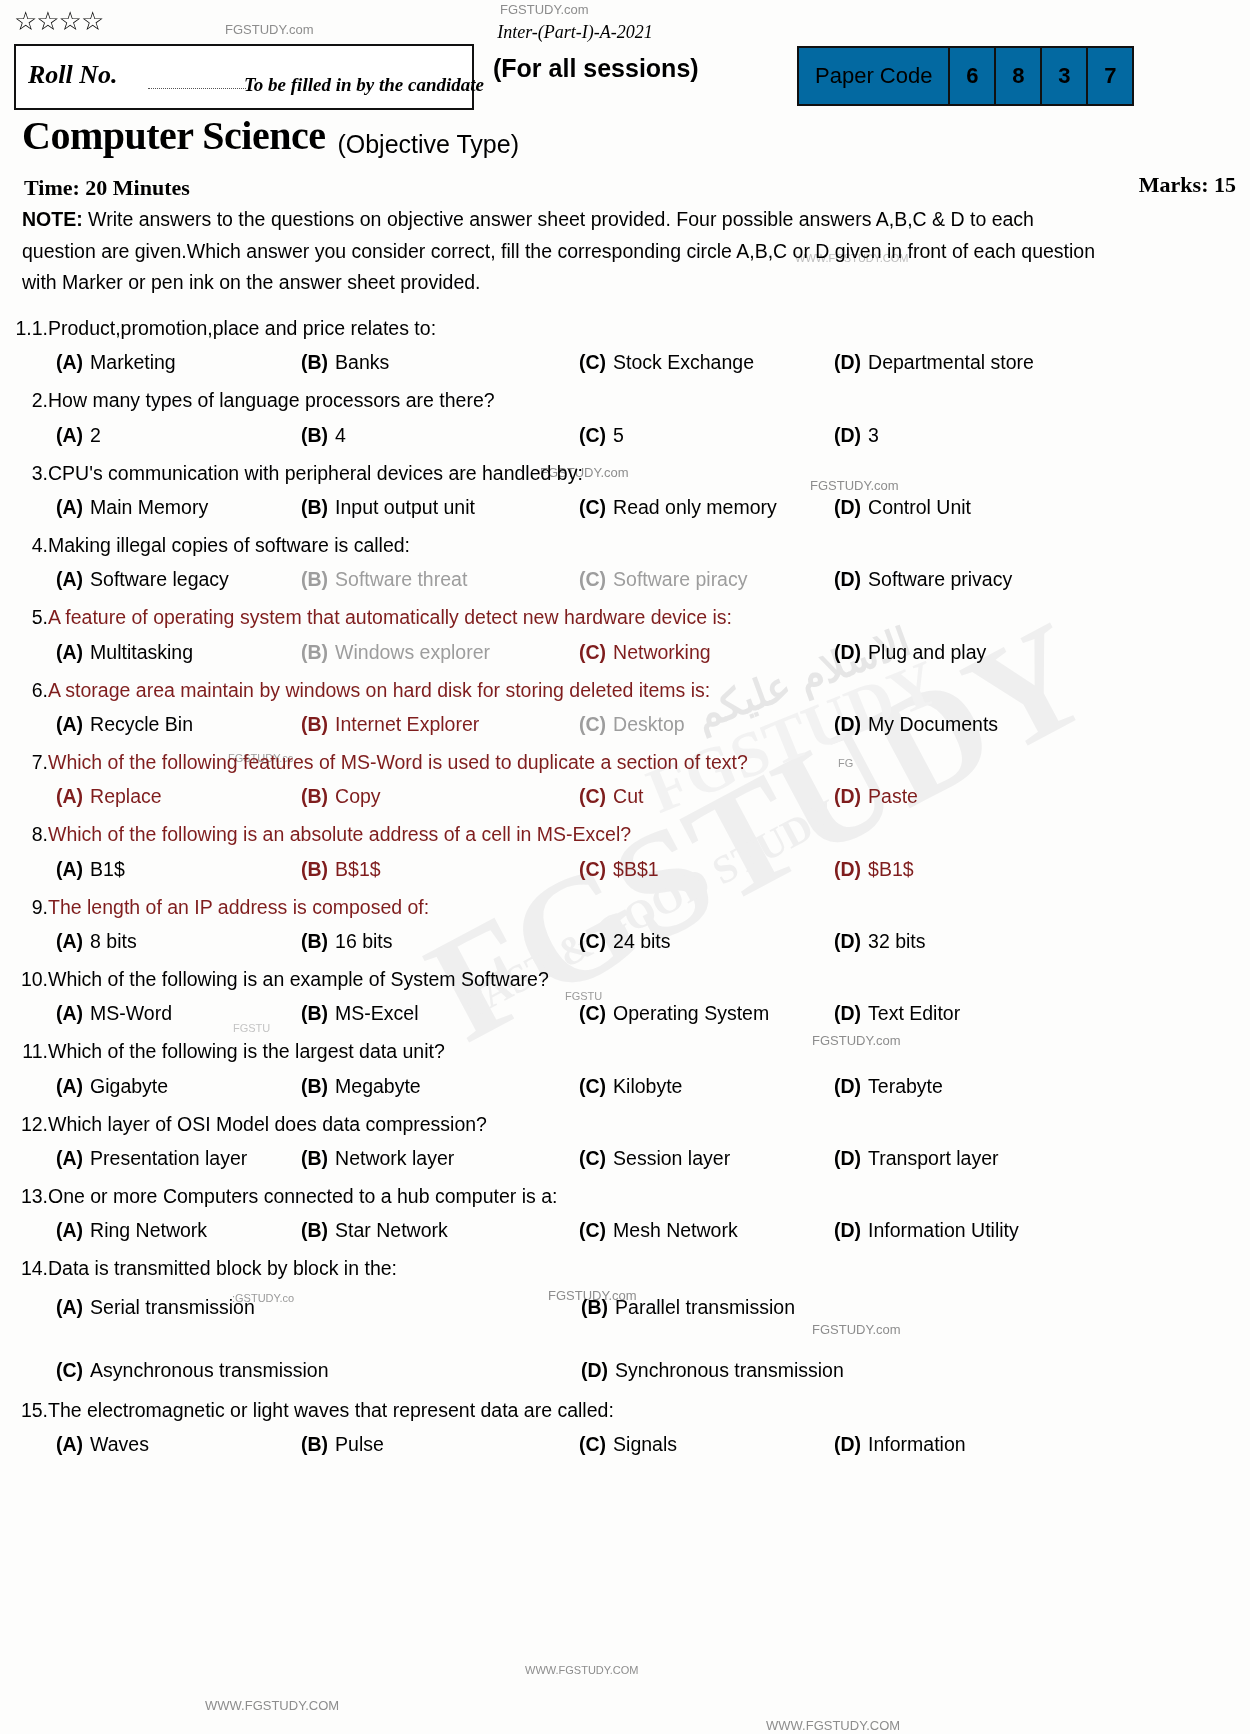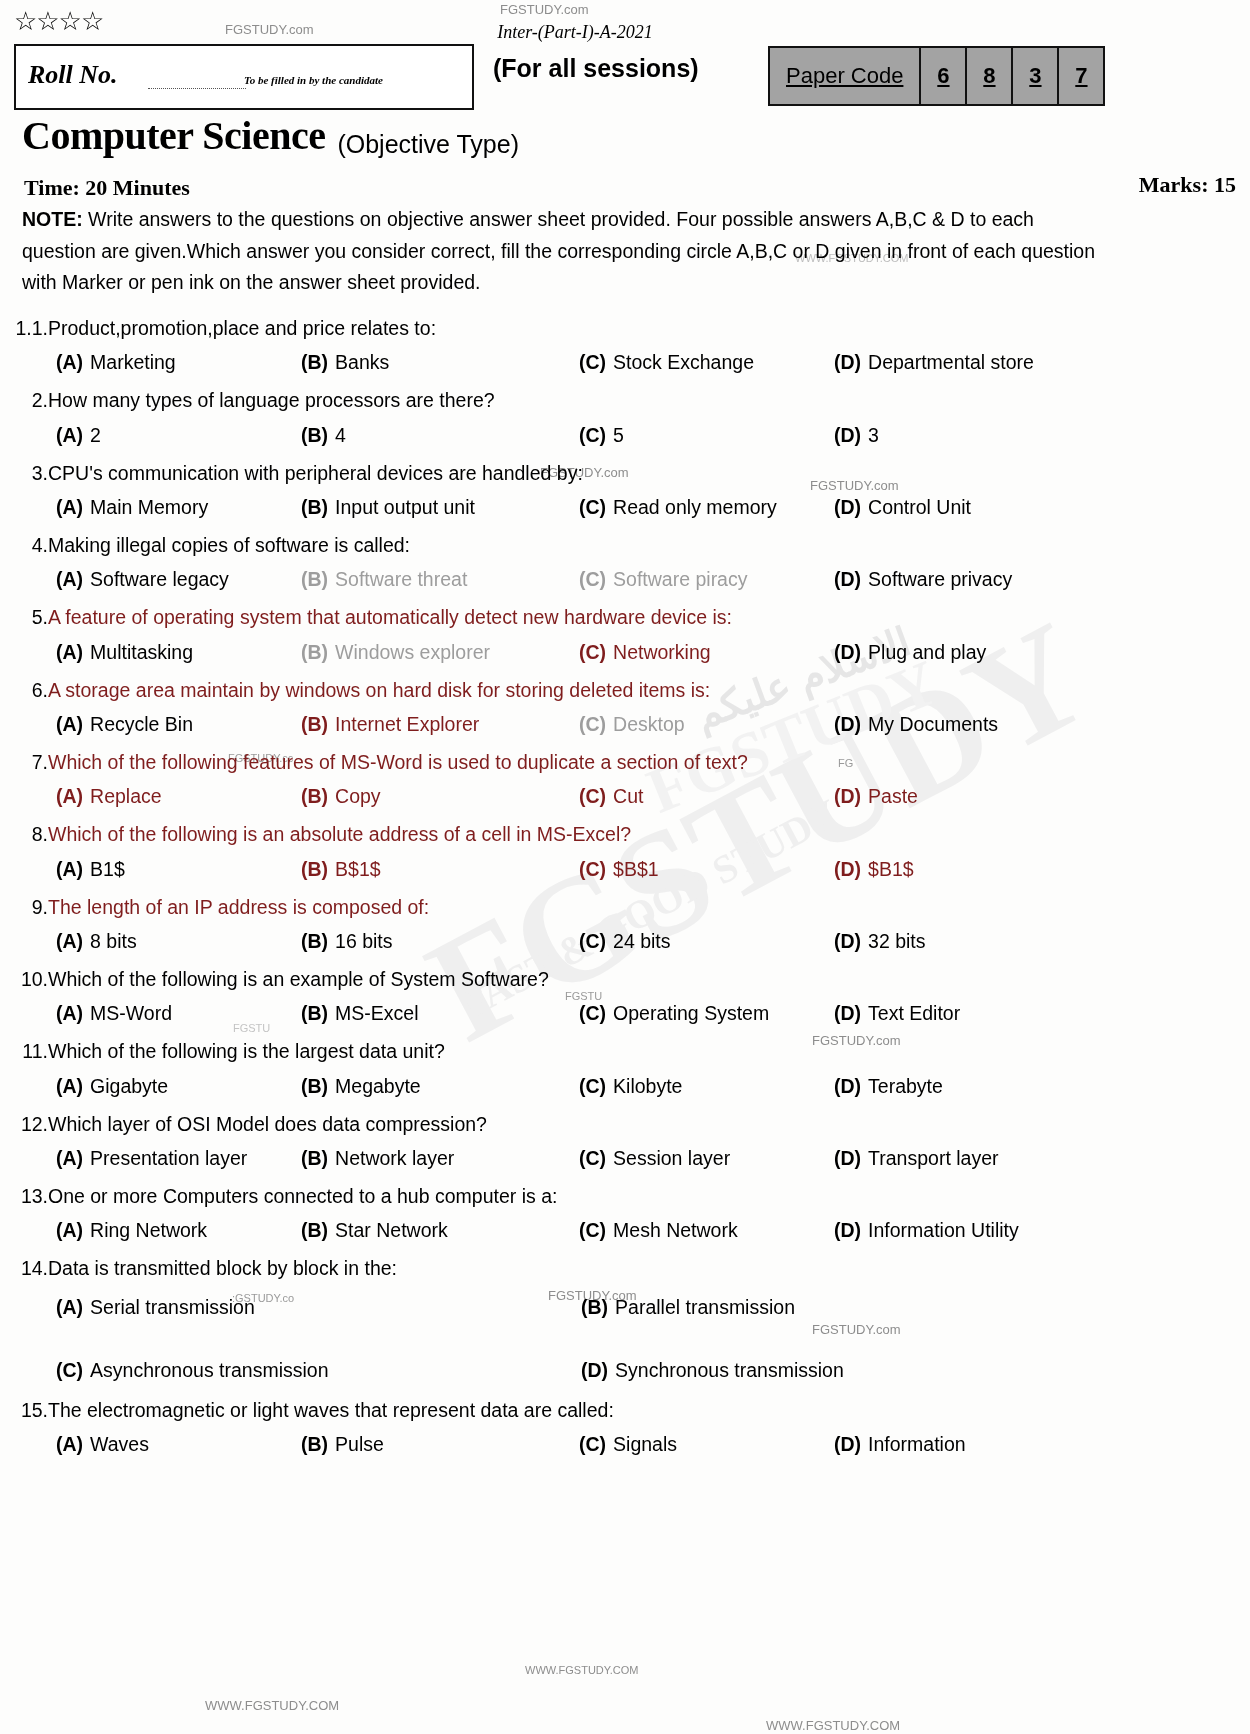--- a/index.html
+++ b/index.html
@@ -103,41 +103,40 @@
     width: 98px;
     border-bottom: 1px dotted #555;
   }
   .roll-hint {
     position: absolute;
     left: 228px;
     top: 28px;
     font-family: "Liberation Serif", serif;
     font-style: italic;
     font-weight: bold;
-    font-size: 11px;
+    font-size: 19px;
   }
   .sessions {
     position: absolute;
     left: 493px;
     top: 54px;
     font-family: "Liberation Sans", sans-serif;
     font-weight: bold;
     font-size: 25px;
     z-index: 4;
   }
   .papercode {
     position: absolute;
-    left: 768px;
+    left: 797px;
     top: 46px;
     display: flex;
     border: 2px solid #111;
-    background: #a3a3a3;
+    background: #0369a1;
     height: 56px;
     z-index: 4;
-    text-decoration: underline;
   }
   .pc-label {
     display: flex;
     align-items: center;
     justify-content: center;
     padding: 0 16px;
     font-size: 22px;
     border-right: 2px solid #111;
     font-family: "Liberation Sans", sans-serif;
   }

